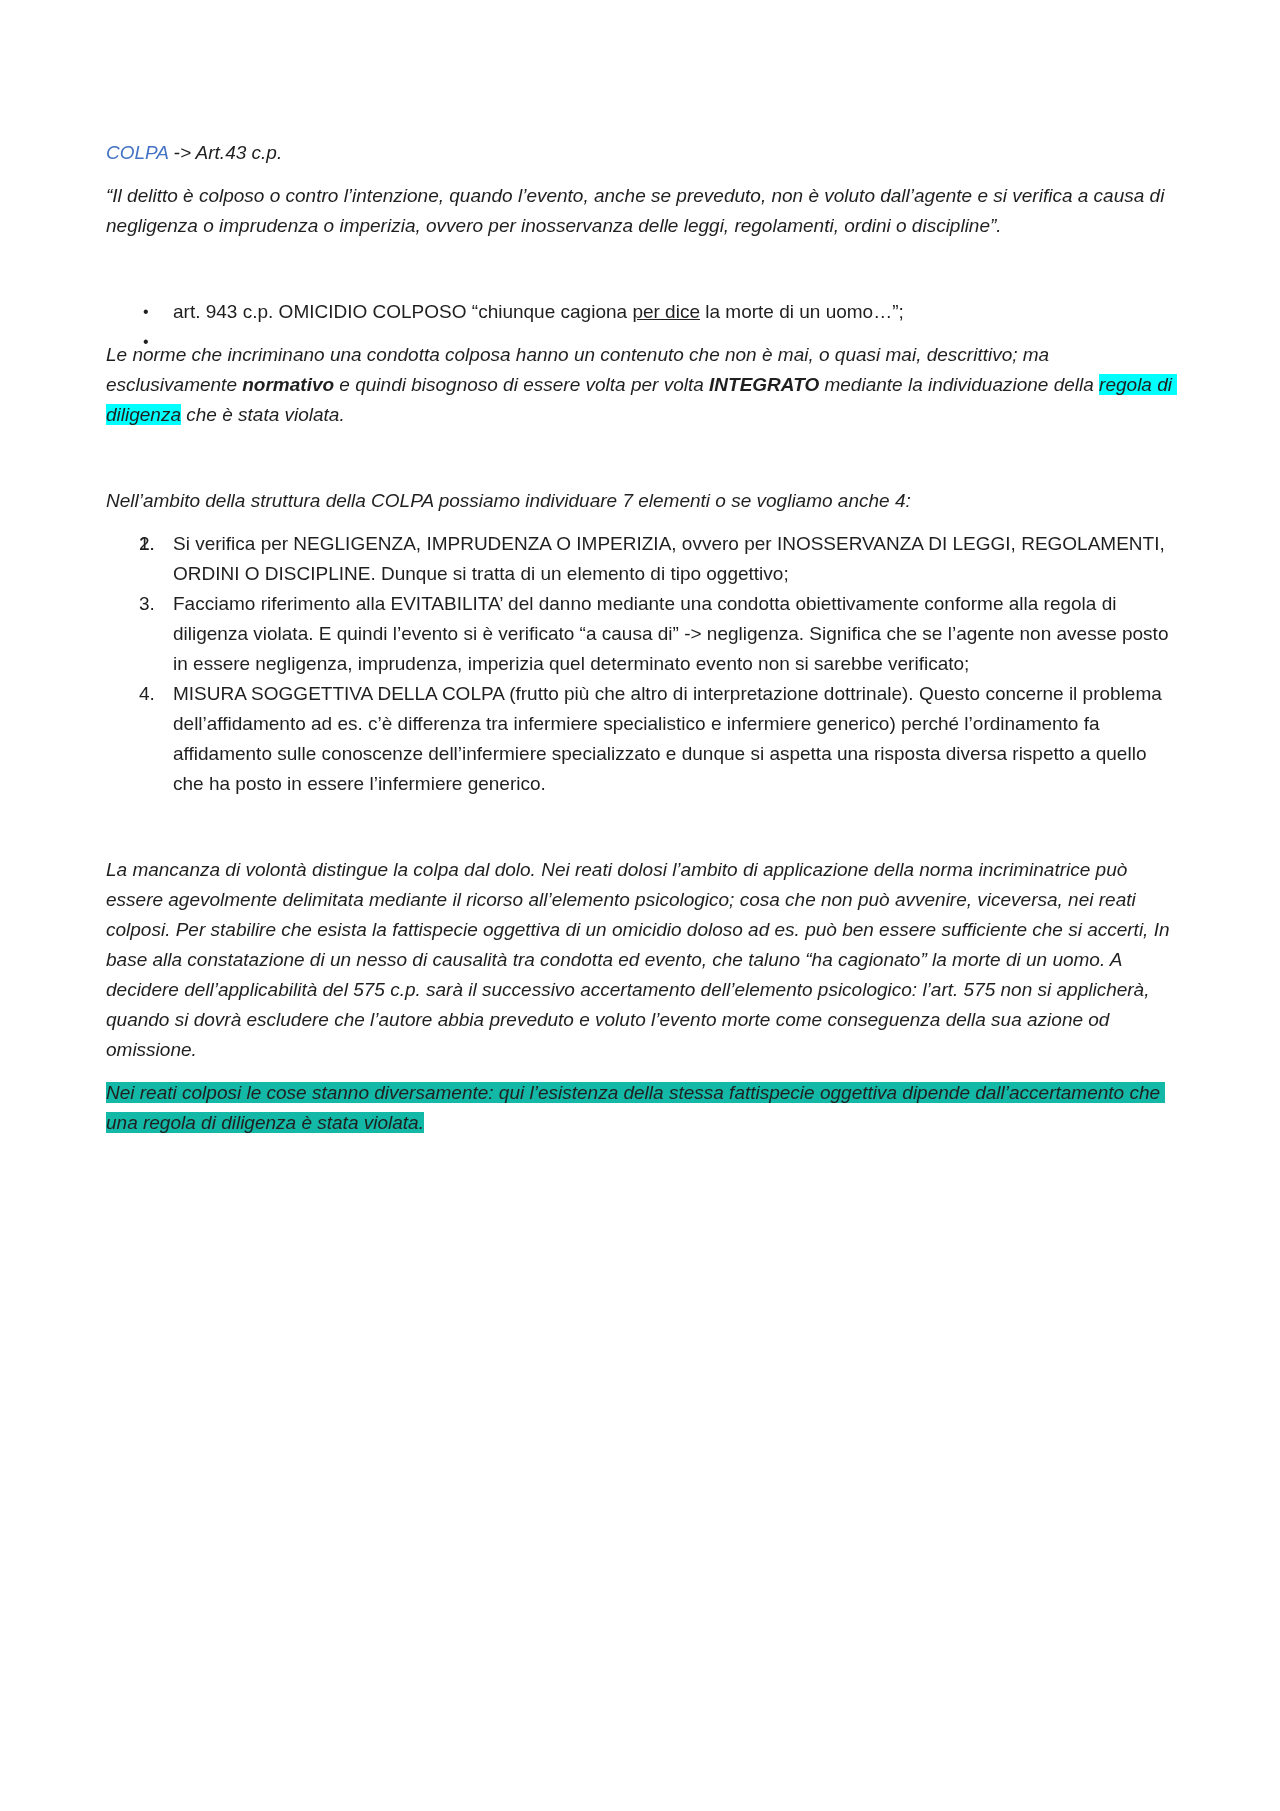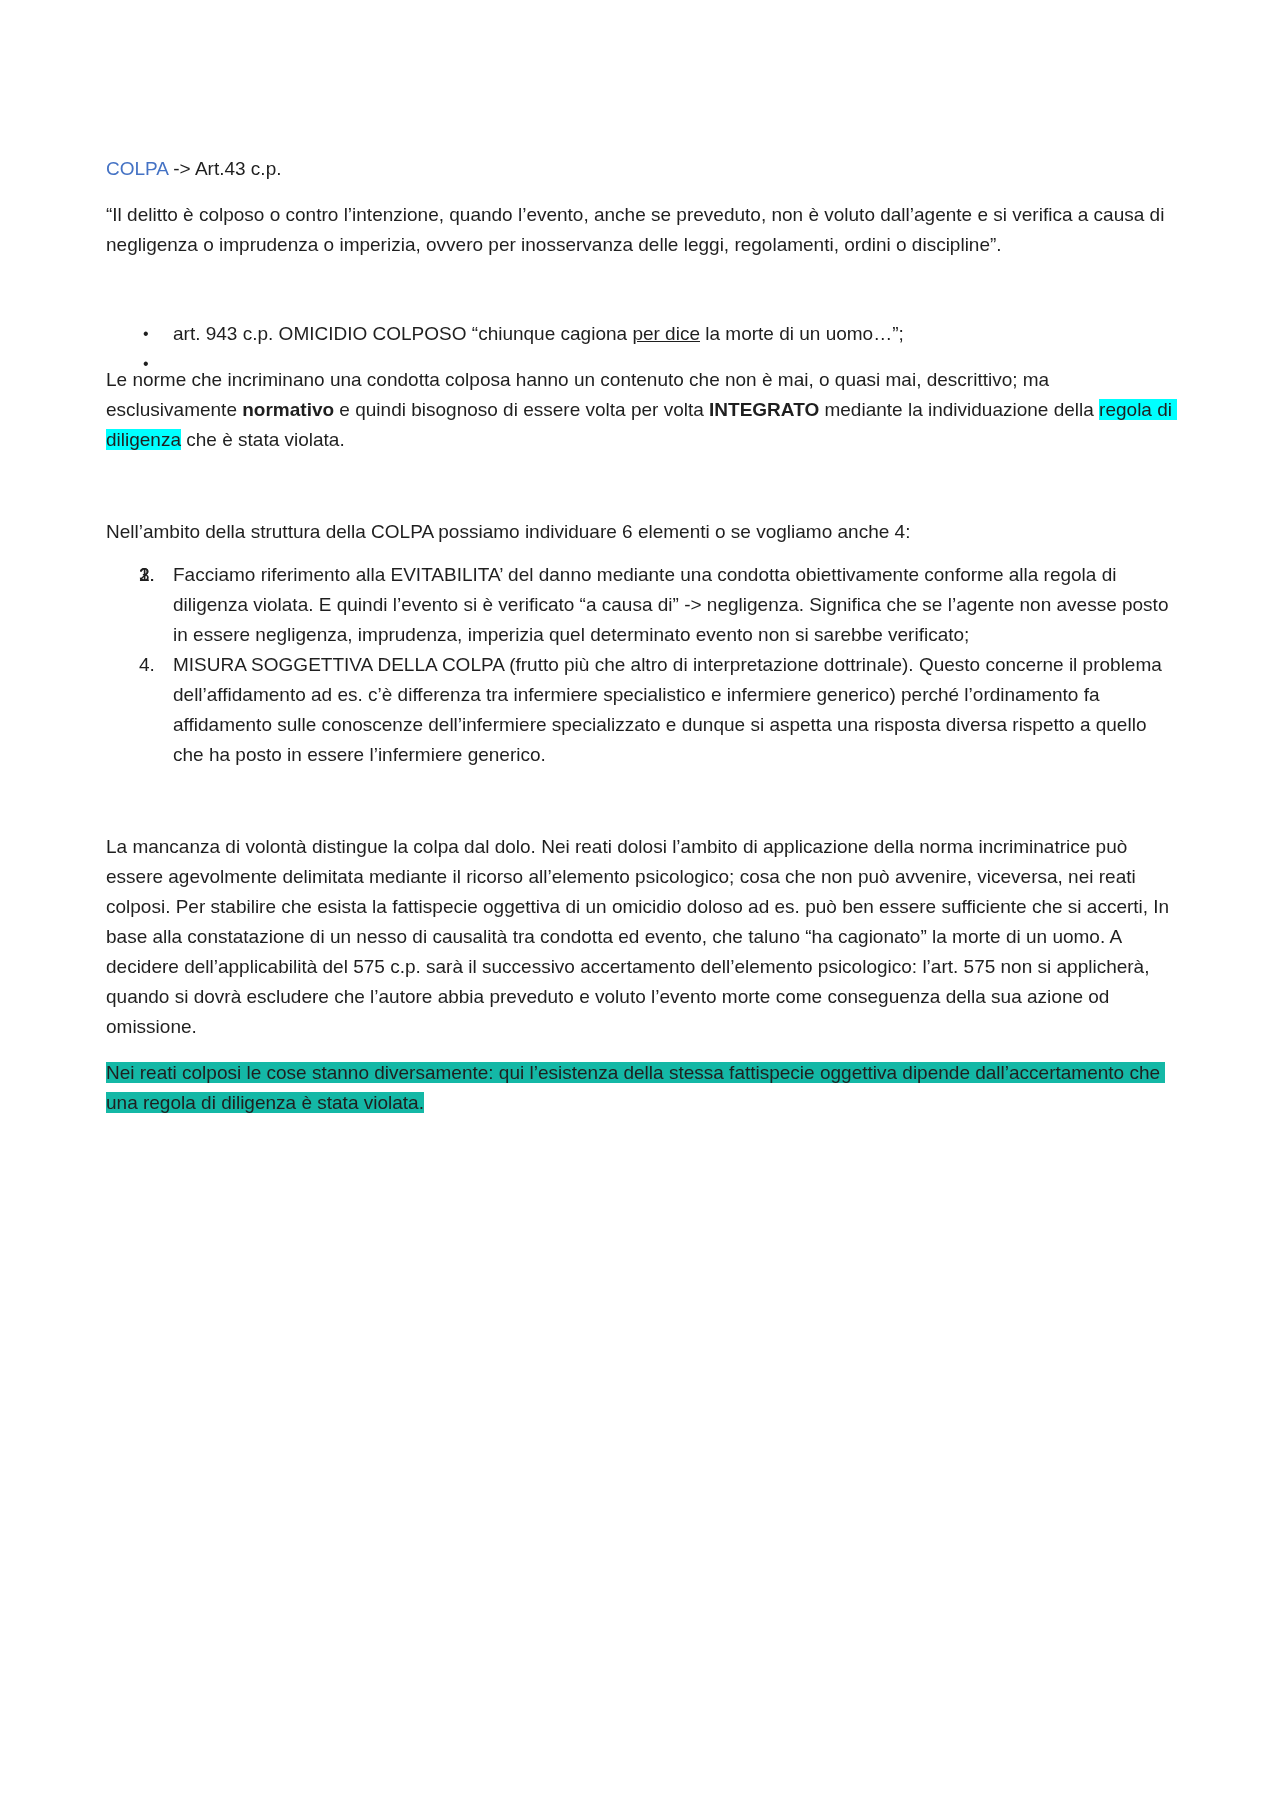--- a/index.html
+++ b/index.html
@@ -6,21 +6,21 @@
   body{
     width:1280px;height:1811px;background:#ffffff;
     font-family:"Liberation Sans",sans-serif;color:#1f1f1f;
     overflow:hidden;
   }
   .doc{
     box-sizing:border-box;width:1280px;
     padding:138px 106px 0 106px;
     font-size:19px;line-height:30px;
   }
-  .para{margin:16px 0 13px 0;white-space:pre-wrap;}
+  .para{margin:0 0 13px 0;white-space:pre-wrap;font-style:italic;}
   .para.empty{white-space:normal;}
   .b{font-weight:700;}
   .u{text-decoration:underline;}
   .list{margin:0 0 13px 0;}
   .list-item{position:relative;padding-left:67px;margin:0;white-space:pre-wrap;}
   .list-item .marker{position:absolute;left:33px;top:0;white-space:nowrap;}
   .list-item .marker.bullet{left:37px;font-size:16px;}
 </style>
 </head>
 <body>
@@ -28,23 +28,23 @@
 <main class="doc">
     <p class="para"><span style="color: rgb(68, 114, 196);">COLPA</span><span> -&gt; Art.43 c.p.</span></p>
     <p class="para"><span>“Il delitto è colposo o contro l’intenzione, quando l’evento, anche se preveduto, non è voluto dall’agente e si verifica a causa di negligenza o imprudenza o imperizia, ovvero per inosservanza delle leggi, regolamenti, ordini o discipline”.</span></p>
     <p class="para empty">&nbsp;</p>
     <div class="list">
       <div class="list-item"><span class="marker bullet">•</span><span>art. 943 c.p. OMICIDIO COLPOSO “chiunque cagiona </span><span class="u">per dice</span><span> la morte di un uomo…”;</span></div>
       <div class="list-item"><span class="marker bullet">•</span></div>
     </div>
     <p class="para"><span>Le norme che incriminano una condotta colposa hanno un contenuto che non è mai, o quasi mai, descrittivo; ma esclusivamente </span><span class="b">normativo</span><span> e quindi bisognoso di essere volta per volta </span><span class="b">INTEGRATO</span><span> mediante la individuazione della </span><span style="background-color: rgb(0, 255, 255);">regola di diligenza</span><span> che è stata violata.</span></p>
     <p class="para empty">&nbsp;</p>
-    <p class="para"><span>Nell’ambito della struttura della COLPA possiamo individuare 6 elementi o se vogliamo anche 4:</span></p>
+    <p class="para"><span>Nell’ambito della struttura della COLPA possiamo individuare 7 elementi o se vogliamo anche 4:</span></p>
     <div class="list">
       <div class="list-item"><span class="marker">1.</span></div>
-      <div class="list-item"><span class="marker">2.</span></div>
+      <div class="list-item"><span class="marker">2.</span><span>Si verifica per NEGLIGENZA, IMPRUDENZA O IMPERIZIA, ovvero per INOSSERVANZA DI LEGGI, REGOLAMENTI, ORDINI O DISCIPLINE. Dunque si tratta di un elemento di tipo oggettivo;</span></div>
       <div class="list-item"><span class="marker">3.</span><span>Facciamo riferimento alla EVITABILITA’ del danno mediante una condotta obiettivamente conforme alla regola di diligenza violata. E quindi l’evento si è verificato “a causa di” -&gt; negligenza. Significa che se l’agente non avesse posto in essere negligenza, imprudenza, imperizia quel determinato evento non si sarebbe verificato;</span></div>
       <div class="list-item"><span class="marker">4.</span><span>MISURA SOGGETTIVA DELLA COLPA (frutto più che altro di interpretazione dottrinale). Questo concerne il problema dell’affidamento ad es. c’è differenza tra infermiere specialistico e infermiere generico) perché l’ordinamento fa affidamento sulle conoscenze dell’infermiere specializzato e dunque si aspetta una risposta diversa rispetto a quello che ha posto in essere l’infermiere generico.</span></div>
     </div>
     <p class="para empty">&nbsp;</p>
     <p class="para"><span>La mancanza di volontà distingue la colpa dal dolo. Nei reati dolosi l’ambito di applicazione della norma incriminatrice può essere agevolmente delimitata mediante il ricorso all’elemento psicologico; cosa che non può avvenire, viceversa, nei reati colposi. Per stabilire che esista la fattispecie oggettiva di un omicidio doloso ad es. può ben essere sufficiente che si accerti, In base alla constatazione di un nesso di causalità tra condotta ed evento, che taluno “ha cagionato” la morte di un uomo. A decidere dell’applicabilità del 575 c.p. sarà il successivo accertamento dell’elemento psicologico: l’art. 575 non si applicherà, quando si dovrà escludere che l’autore abbia preveduto e voluto l’evento morte come conseguenza della sua azione od omissione.</span></p>
     <p class="para"><span style="background-color: #14b8a6;">Nei reati colposi le cose stanno diversamente: qui l’esistenza della stessa fattispecie oggettiva dipende dall’accertamento che una regola di diligenza è stata violata.</span></p>
   </main>
 
 </body></html>

